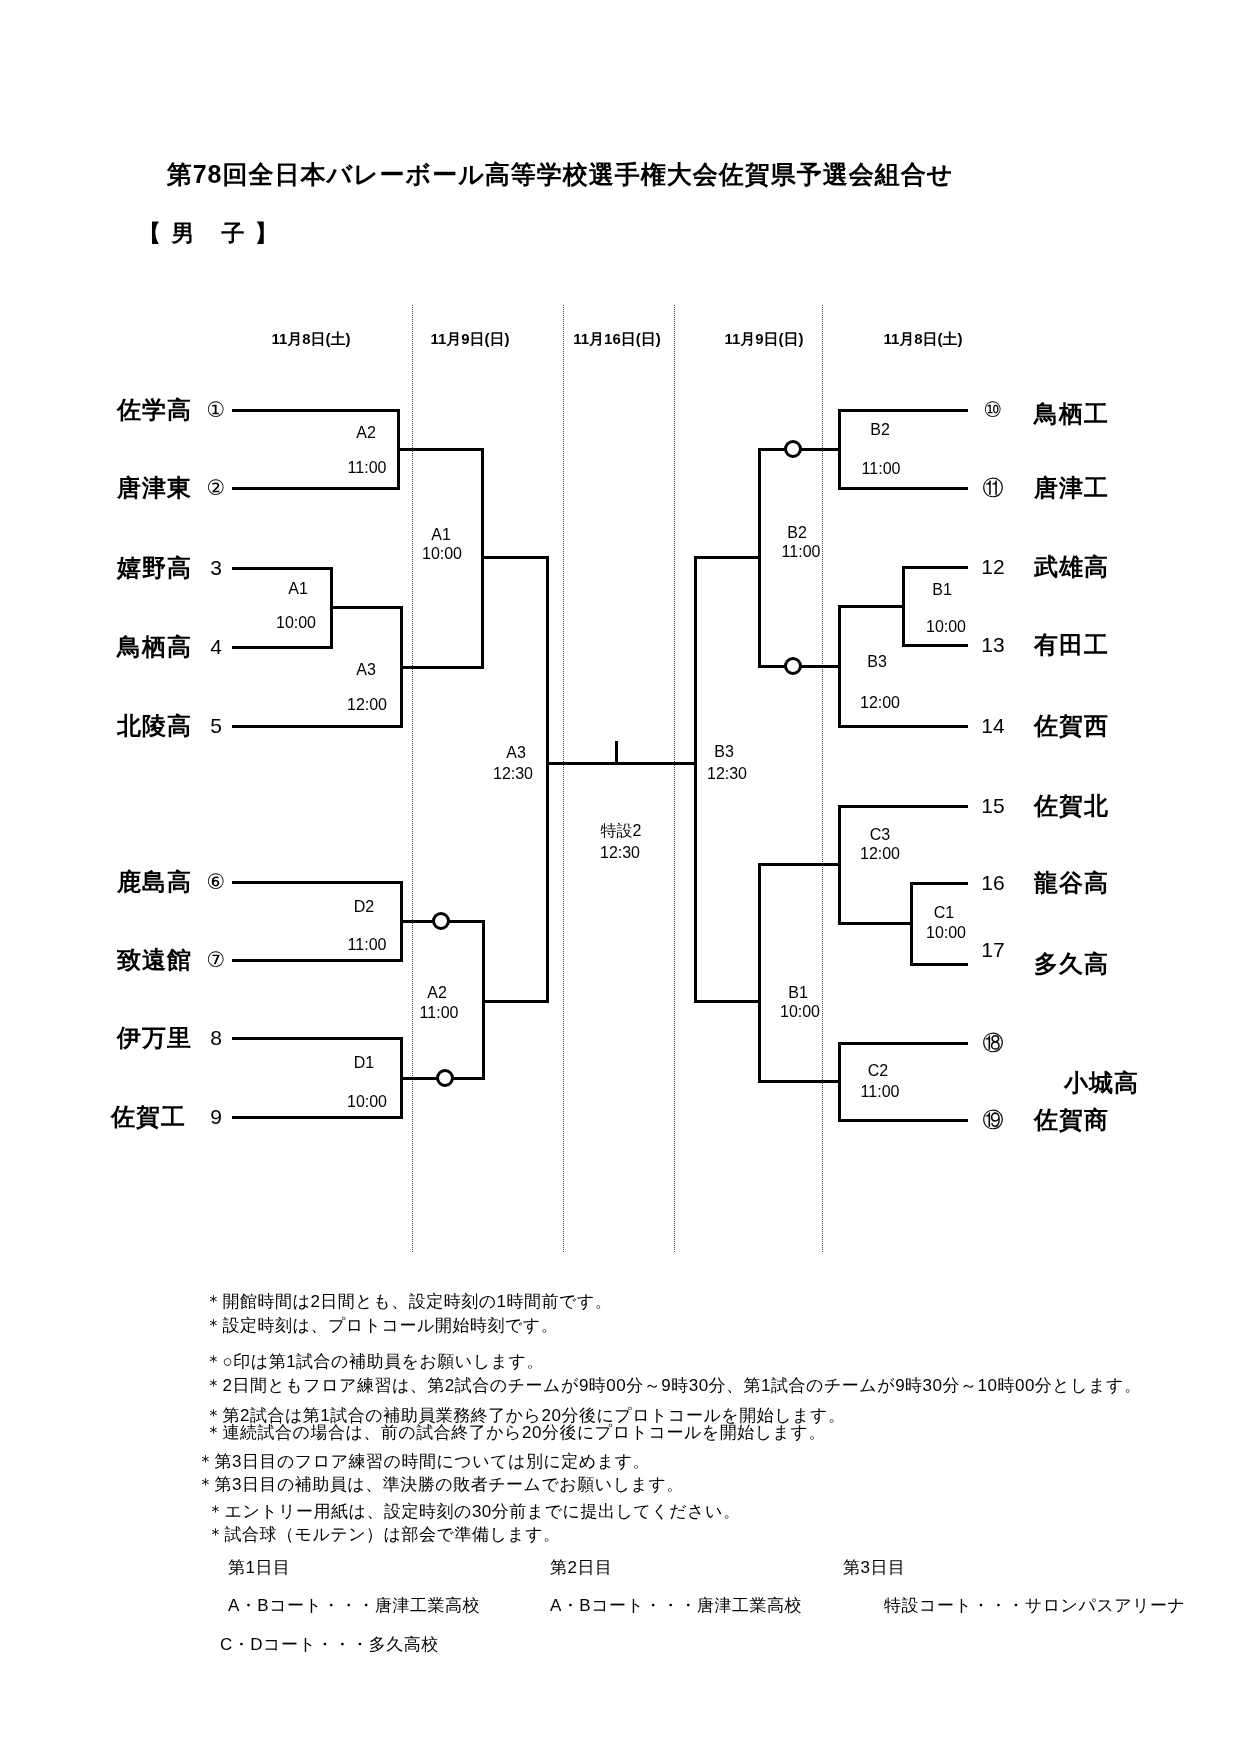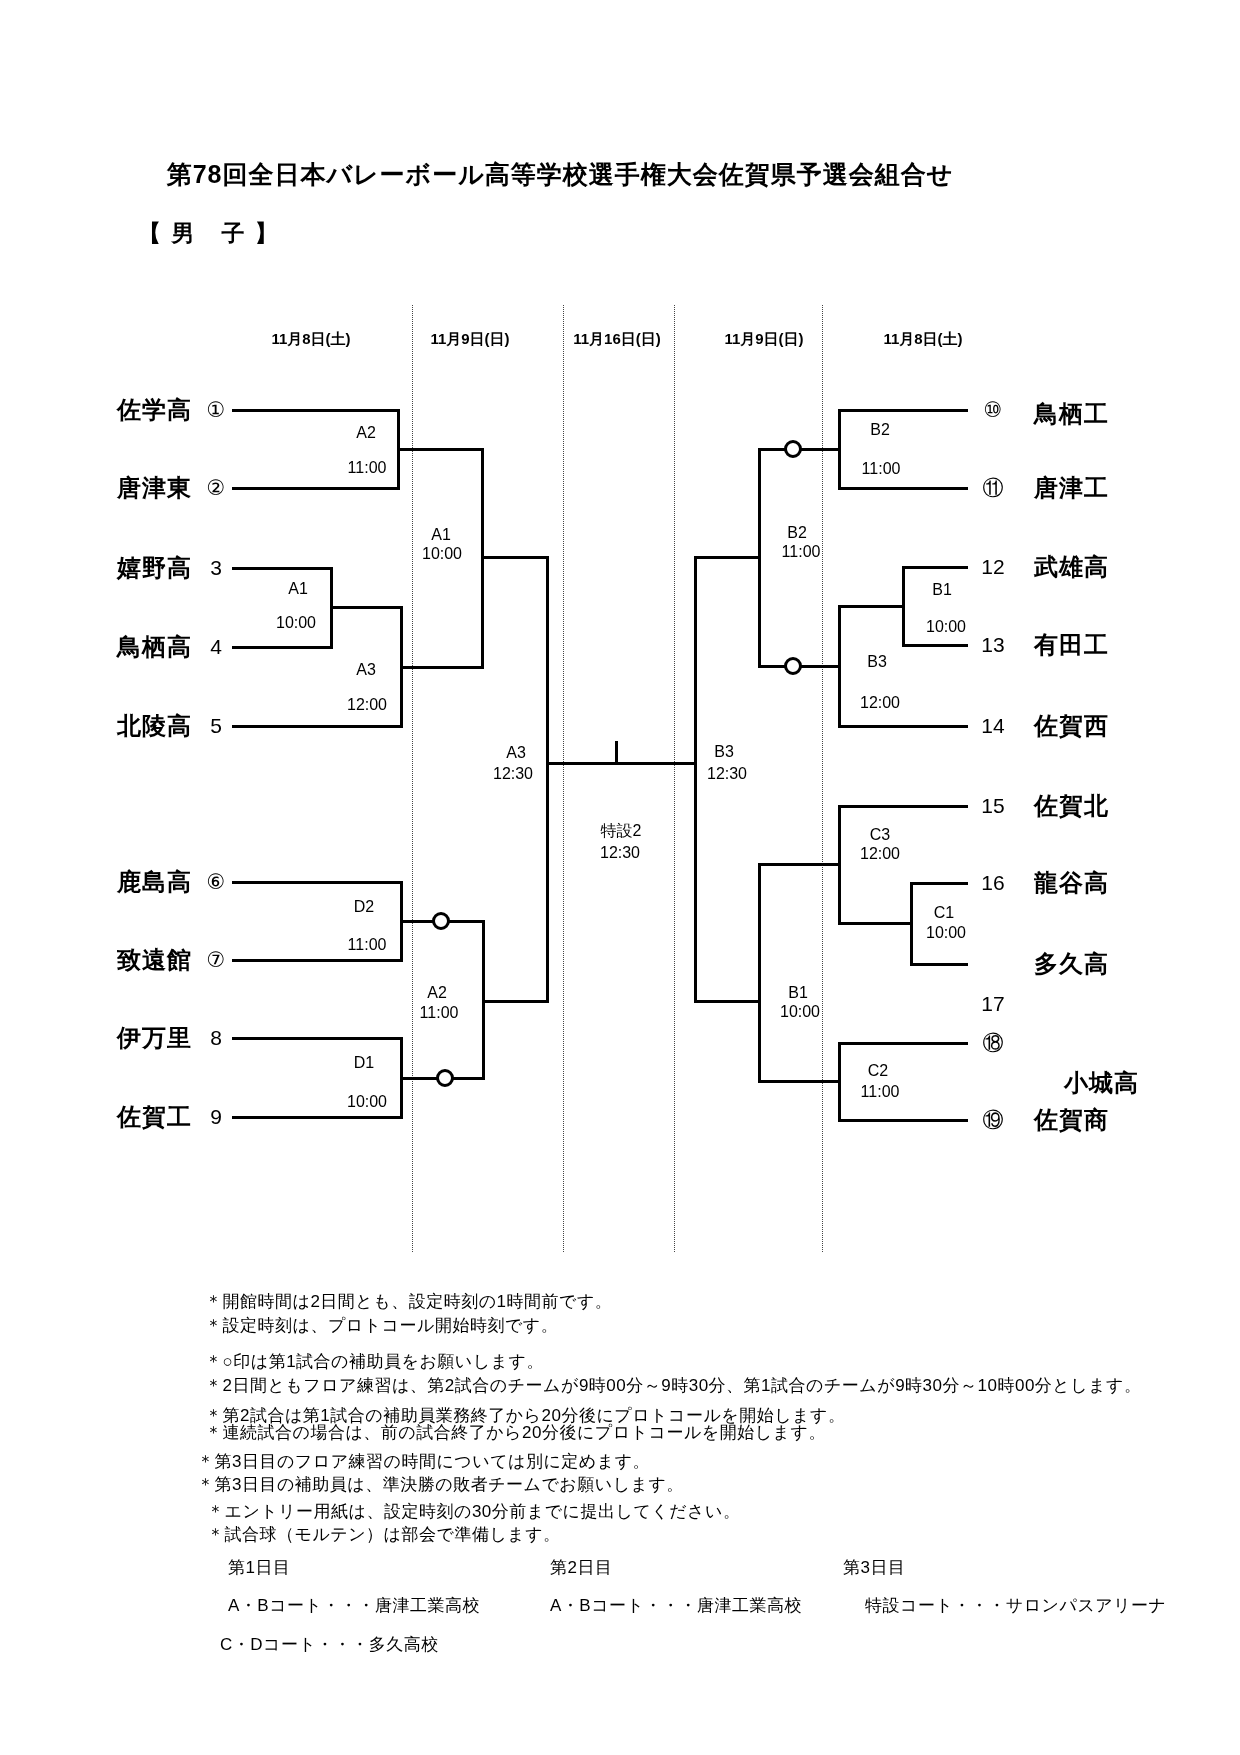--- a/index.html
+++ b/index.html
@@ -42,21 +42,21 @@
   <div class="abs dot" style="left:822px;top:305px;height:947px;"></div>
 
   <div class="abs team l" style="left:72px;top:393px;">佐学高</div>
   <div class="abs team l" style="left:72px;top:471px;">唐津東</div>
   <div class="abs team l" style="left:72px;top:551px;">嬉野高</div>
   <div class="abs team l" style="left:72px;top:630px;">鳥栖高</div>
   <div class="abs team l" style="left:72px;top:709px;">北陵高</div>
   <div class="abs team l" style="left:72px;top:865px;">鹿島高</div>
   <div class="abs team l" style="left:72px;top:943px;">致遠館</div>
   <div class="abs team l" style="left:72px;top:1021px;">伊万里</div>
-  <div class="abs team l" style="left:72px;top:1100px;">佐賀工</div>
+  <div class="abs team l" style="left:66px;top:1100px;">佐賀工</div>
 
   <div class="abs seed" style="left:216px;top:396px;">①</div>
   <div class="abs seed" style="left:216px;top:474px;">②</div>
   <div class="abs seed" style="left:216px;top:554px;">3</div>
   <div class="abs seed" style="left:216px;top:633px;">4</div>
   <div class="abs seed" style="left:216px;top:712px;">5</div>
   <div class="abs seed" style="left:216px;top:868px;">⑥</div>
   <div class="abs seed" style="left:216px;top:946px;">⑦</div>
   <div class="abs seed" style="left:216px;top:1024px;">8</div>
   <div class="abs seed" style="left:216px;top:1103px;">9</div>
@@ -72,21 +72,21 @@
   <div class="abs team r" style="left:1064px;top:1026px;margin-top:40px;">小城高</div>
   <div class="abs team r" style="left:1034px;top:1103px;">佐賀商</div>
 
   <div class="abs seed" style="left:993px;top:396px;">⑩</div>
   <div class="abs seed" style="left:993px;top:474px;">⑪</div>
   <div class="abs seed" style="left:993px;top:553px;">12</div>
   <div class="abs seed" style="left:993px;top:631px;">13</div>
   <div class="abs seed" style="left:993px;top:712px;">14</div>
   <div class="abs seed" style="left:993px;top:792px;">15</div>
   <div class="abs seed" style="left:993px;top:869px;">16</div>
-  <div class="abs seed" style="left:993px;top:990px;">17</div>
+  <div class="abs seed" style="left:993px;top:936px;">17</div>
   <div class="abs seed" style="left:993px;top:1029px;">⑱</div>
   <div class="abs seed" style="left:993px;top:1106px;">⑲</div>
 
   <div class="abs hl" style="left:232px;top:409px;width:168px;"></div>
   <div class="abs hl" style="left:232px;top:487px;width:168px;"></div>
   <div class="abs hl" style="left:232px;top:567px;width:101px;"></div>
   <div class="abs hl" style="left:232px;top:646px;width:101px;"></div>
   <div class="abs hl" style="left:232px;top:725px;width:171px;"></div>
   <div class="abs hl" style="left:232px;top:881px;width:171px;"></div>
   <div class="abs hl" style="left:232px;top:959px;width:171px;"></div>
@@ -200,15 +200,15 @@
   <div class="abs note" style="left:197px;top:1473px;">＊第3日目の補助員は、準決勝の敗者チームでお願いします。</div>
   <div class="abs note" style="left:207px;top:1500px;">＊エントリー用紙は、設定時刻の30分前までに提出してください。</div>
   <div class="abs note" style="left:207px;top:1523px;">＊試合球（モルテン）は部会で準備します。</div>
 
   <div class="abs venue" style="left:228px;top:1556px;">第1日目</div>
   <div class="abs venue" style="left:228px;top:1594px;">A・Bコート・・・唐津工業高校</div>
   <div class="abs venue" style="left:220px;top:1633px;">C・Dコート・・・多久高校</div>
   <div class="abs venue" style="left:550px;top:1556px;">第2日目</div>
   <div class="abs venue" style="left:550px;top:1594px;">A・Bコート・・・唐津工業高校</div>
   <div class="abs venue" style="left:843px;top:1556px;">第3日目</div>
-  <div class="abs venue" style="left:865px;top:1594px;">特設コート・・・サロンパスアリーナ</div>
+  <div class="abs venue" style="left:884px;top:1594px;">特設コート・・・サロンパスアリーナ</div>
 
 </div>
 
 </body></html>

